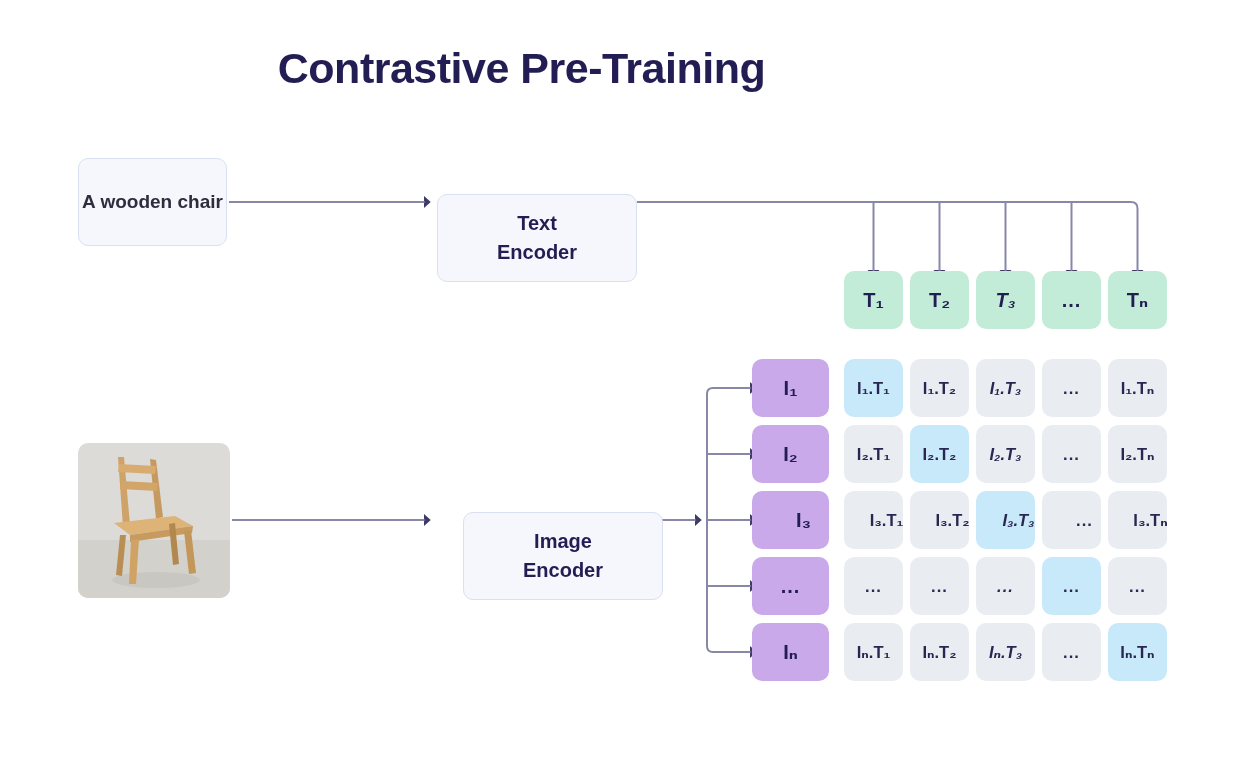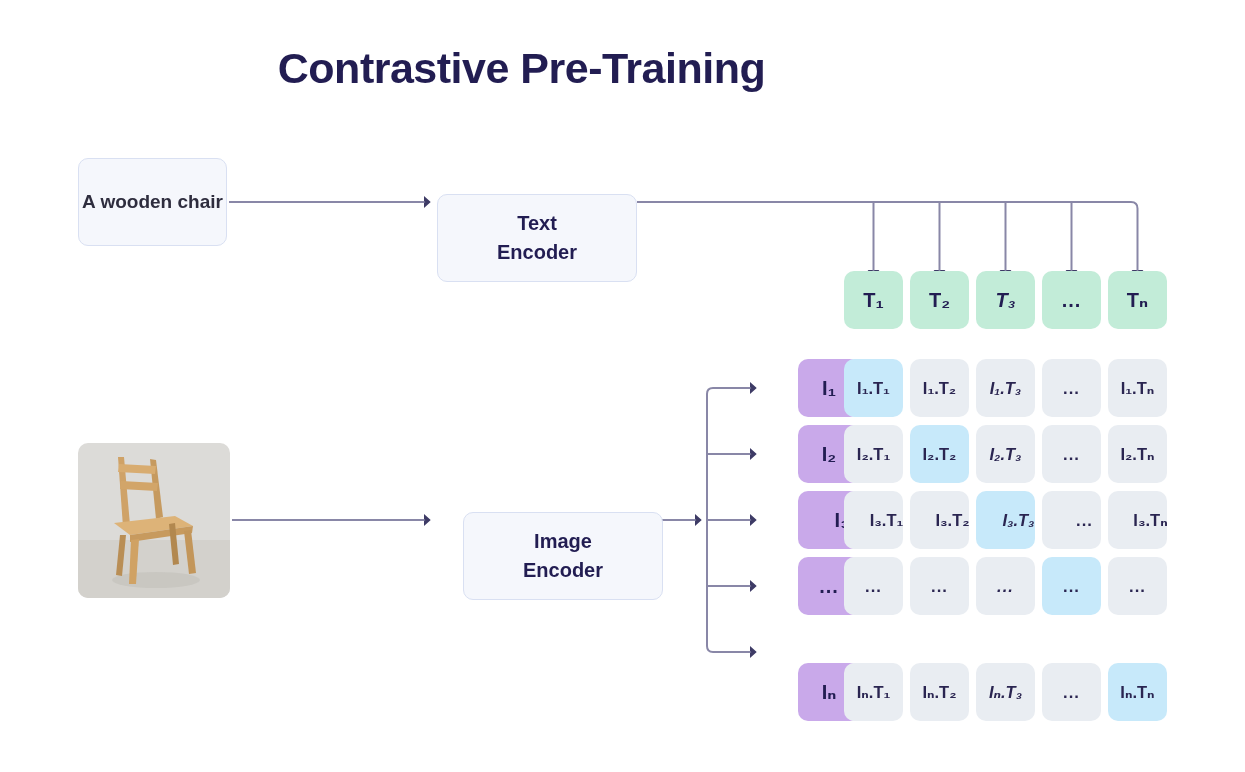--- a/index.html
+++ b/index.html
@@ -46,34 +46,34 @@
     border-radius:10px;overflow:hidden;
   }
   .photo svg{display:block;}
 
   .embed{
     position:absolute;width:59px;height:58px;border-radius:10px;
     display:flex;align-items:center;justify-content:center;
     font-size:20px;font-weight:700;color:var(--navy);
   }
   .t-box{background:var(--green);top:271px;}
-  .i-box{background:var(--purple);left:798px;width:62px;}
+  .i-box{background:var(--purple);left:752px;width:77px;}
 
   .cell{
     position:absolute;width:59px;height:58px;border-radius:10px;
     background:var(--cell);
     display:flex;align-items:center;justify-content:center;
     font-size:16.5px;font-weight:600;color:var(--cell-text);
   }
   .cell.diag{background:var(--blue);text-align:right;}
   .dots{font-weight:800;letter-spacing:1px;}
 
   
   .c0{left:844px;} .c1{left:910px;} .c2{left:976px;font-style:italic;} .c3{left:1042px;} .c4{left:1108px;}
-  .r0{top:359px;} .r1{top:425px;} .r2{top:491px;padding-left:26px;} .r3{top:557px;} .r4{top:623px;margin-top:40px;}
+  .r0{top:359px;} .r1{top:425px;} .r2{top:491px;padding-left:26px;} .r3{top:557px;} .r4{top:623px;}
 
   .connectors{position:absolute;inset:0;pointer-events:none;}
 </style>
 </head>
 <body>
 
 <div class="stage">
 
   <div class="title">Contrastive Pre-Training</div>
 

